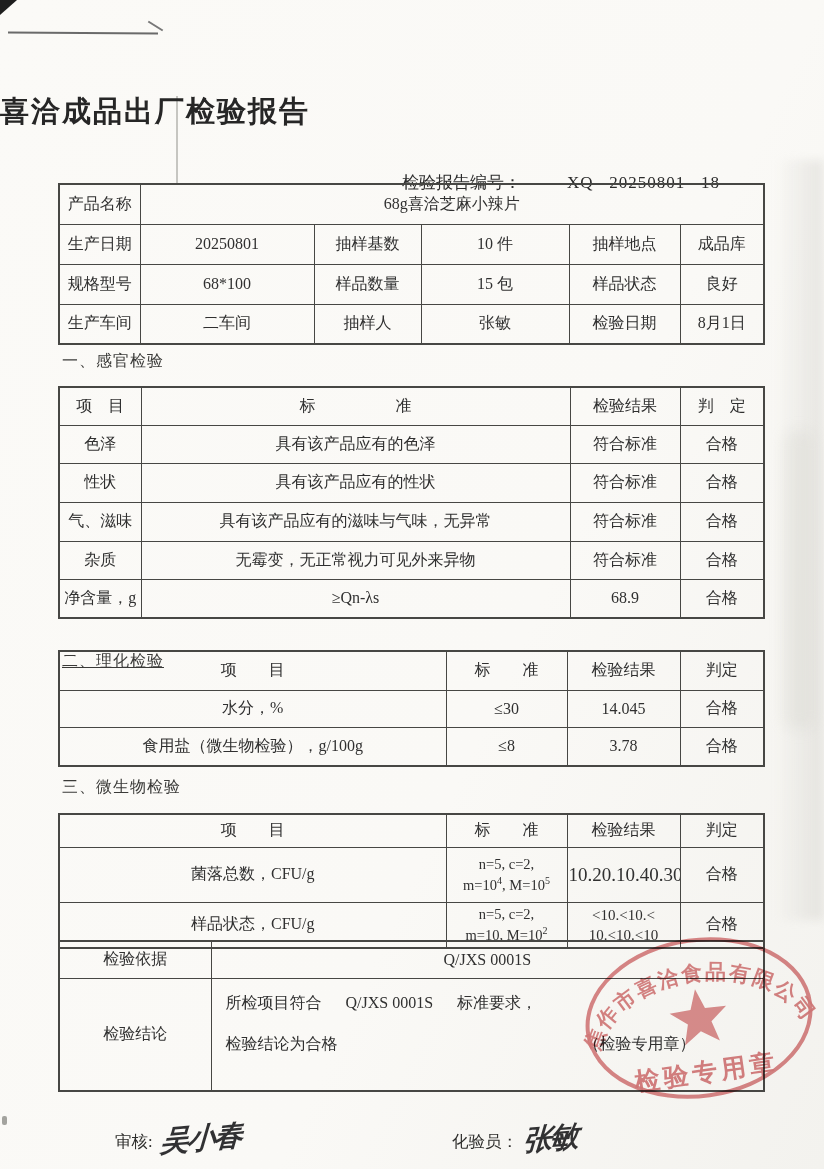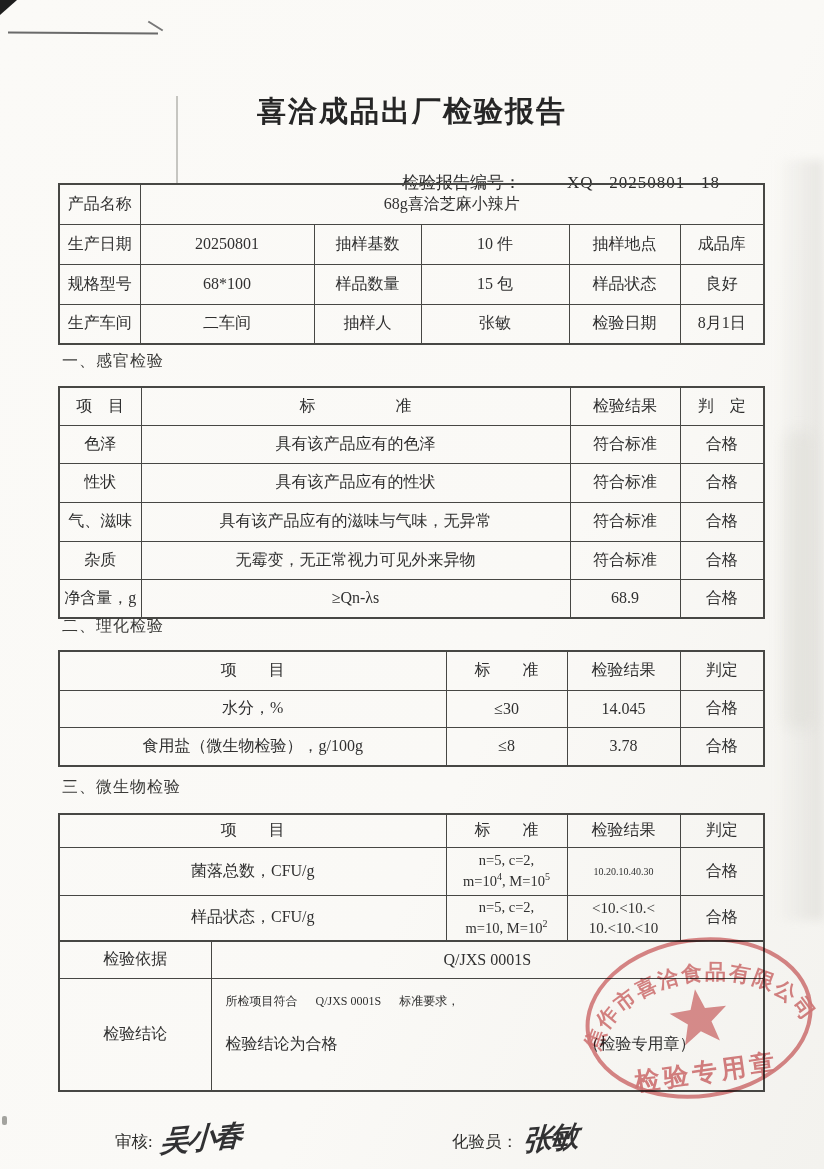--- a/index.html
+++ b/index.html
@@ -7,37 +7,37 @@
   .page{position:relative;width:824px;height:1169px;background:linear-gradient(115deg,#fbfaf7 0%,#faf9f6 60%,#f3f2ee 100%);overflow:hidden;color:#303030;}
   
   .art-corner{position:absolute;left:0;top:0;width:17px;height:15px;background:#1e1e1e;clip-path:polygon(0 0,100% 0,55% 45%,0 100%);}
   .art-line{position:absolute;left:8px;top:32px;width:150px;height:2px;background:#6a6a6a;transform:rotate(.3deg);}
   .art-tick{position:absolute;left:147px;top:25px;width:17px;height:2px;background:#787878;transform:rotate(32deg);}
   .art-vline{position:absolute;left:176px;top:96px;width:2px;height:88px;background:#9a9a96;opacity:.55;}
   .art-blot{position:absolute;left:2px;top:1116px;width:5px;height:9px;background:#8d8d88;border-radius:2px;opacity:.8;}
   .art-streak{position:absolute;right:0;top:160px;width:48px;height:760px;background:linear-gradient(90deg,rgba(255,255,255,0) 0%,rgba(197,196,190,.28) 80%);filter:blur(4px);}
   .art-streak2{position:absolute;right:10px;top:430px;width:30px;height:300px;background:rgba(200,199,192,.22);filter:blur(7px);border-radius:14px;}
 
-  .title{position:absolute;left:0;top:92px;width:100%;text-align:center;font-family:"Liberation Sans",sans-serif;font-weight:bold;font-size:29px;letter-spacing:2px;color:#262626;}
+  .title{position:absolute;left:0;top:92px;width:100%;font-family:"Liberation Sans",sans-serif;font-weight:bold;font-size:29px;letter-spacing:2px;color:#262626;}
   .report-line{position:absolute;left:385px;top:151px;font-size:17px;white-space:pre;color:#2c2c2c;}
   .report-line .val{margin-left:46px;letter-spacing:1px;}
 
   table.tbl{position:absolute;border-collapse:collapse;table-layout:fixed;background:transparent;}
   table.tbl,table.tbl td{border:1.6px solid #474744;}
   table.tbl{border-width:2px;}
   table.tbl td{font-size:16px;text-align:center;vertical-align:middle;padding:0 4px;color:#303030;overflow:hidden;}
   td.al{text-align:left;padding-left:12px;}
   td.hdr{white-space:pre;margin-top:28px;}
   .heading{position:absolute;left:62px;font-size:16px;color:#3a3a38;letter-spacing:1px;}
   .std-l1,.std-l2{font-size:14.5px;line-height:1.3;}
   sup{font-size:10px;}
   .res2{font-size:15px;line-height:1.35;}
 
   .concl-cell{position:relative;}
-  .concl-l1{position:absolute;left:14px;top:14px;font-size:12px;white-space:pre;}
+  .concl-l1{position:absolute;left:14px;top:14px;font-size:16px;white-space:pre;}
   .concl-l2{position:absolute;left:14px;top:55px;font-size:16px;}
   .seal-note{position:absolute;left:372px;top:55px;font-size:16px;}
   .issue{position:absolute;left:268px;top:91px;font-size:16px;white-space:pre;}
   .issue .val{margin-left:34px;}
 
   .sig-row{position:absolute;left:0;top:1084px;width:100%;height:54px;font-size:16.5px;color:#2d2d2b;margin-top:39px;}
   .sig-label{position:absolute;top:8px;}
   .hand{position:absolute;top:-4px;font-size:29px;font-weight:bold;font-style:italic;color:#1c1c1e;transform:rotate(-5deg) skewX(-8deg);letter-spacing:-2px;opacity:.9;}
 
   .stamp{position:absolute;left:578px;top:931px;transform:rotate(-8deg);opacity:.8;mix-blend-mode:multiply;}
@@ -142,21 +142,21 @@
     </tr>
     <tr style="height:39px">
       <td class="al">净含量，g</td>
       <td>≥Qn-λs</td>
       <td>68.9</td>
       <td>合格</td>
     </tr>
   </tbody>
     </table>
 
-  <div class="heading" style="top:616px;">二、理化检验</div>
+  <div class="heading" style="top:651px;text-decoration:underline;">二、理化检验</div>
   <table class="tbl" style="left:58px;top:650px;width:705px;">
     <colgroup>
         <col style="width:387px">
         <col style="width:121px">
         <col style="width:113px">
         <col style="width:84px">
       </colgroup>
     <tbody>
         <tr style="height:39px">
       <td class="hdr">项　　目</td>
@@ -193,21 +193,21 @@
       <td class="hdr">标　　准</td>
       <td class="hdr">检验结果</td>
       <td class="hdr">判定</td>
     </tr>
     <tr style="height:48px">
       <td class="al">菌落总数，CFU/g</td>
       <td>
         <div class="std-l1">n=5, c=2,</div>
         <div class="std-l2"><span>m=10</span><sup>4</sup><span>, M=10</span><sup>5</sup></div>
       </td>
-      <td style="font-size:10px;padding:9px 1px;">10.20.10.40.30</td>
+      <td style="font-size:19px;padding:16px 1px;">10.20.10.40.30</td>
       <td>合格</td>
     </tr>
     <tr style="height:46px">
       <td class="al">样品状态，CFU/g</td>
       <td>
         <div class="std-l1">n=5, c=2,</div>
         <div class="std-l2"><span>m=10</span><sup></sup><span>, M=10</span><sup>2</sup></div>
       </td>
       <td>
         <div class="res2">&lt;10.&lt;10.&lt;</div>

